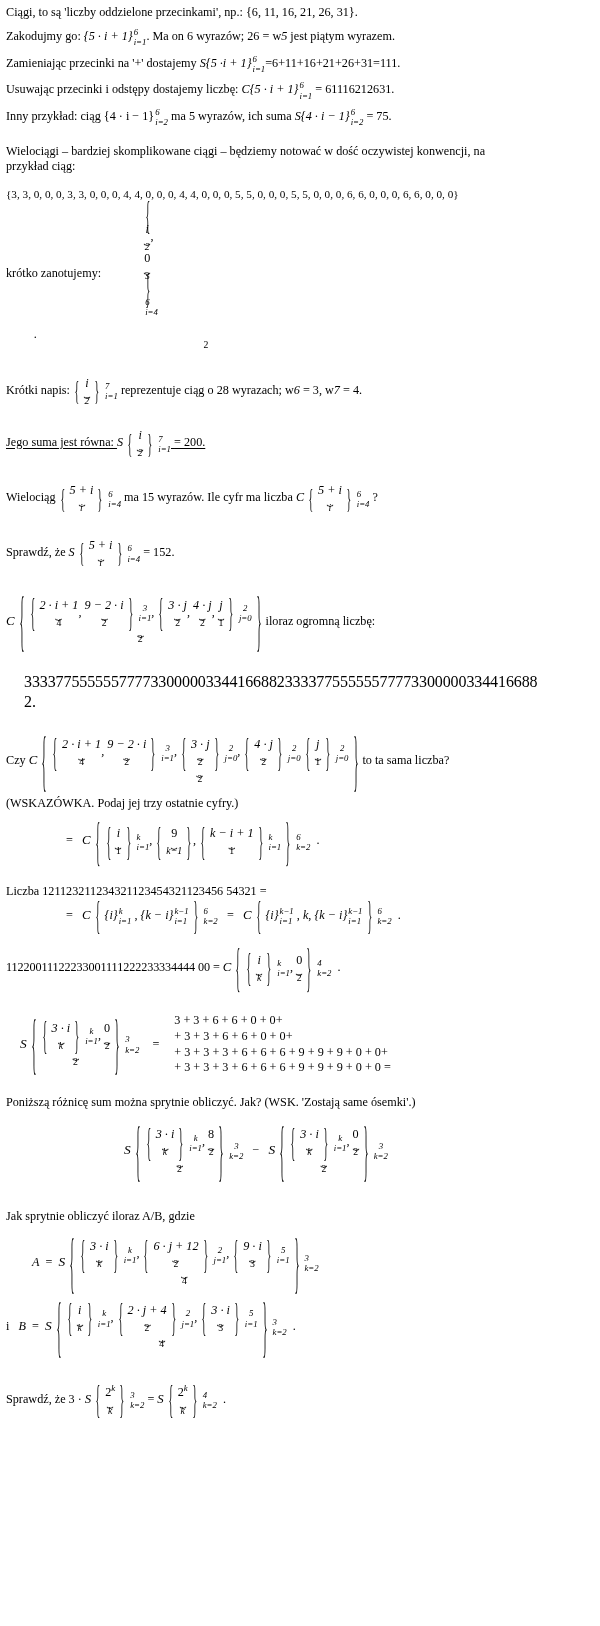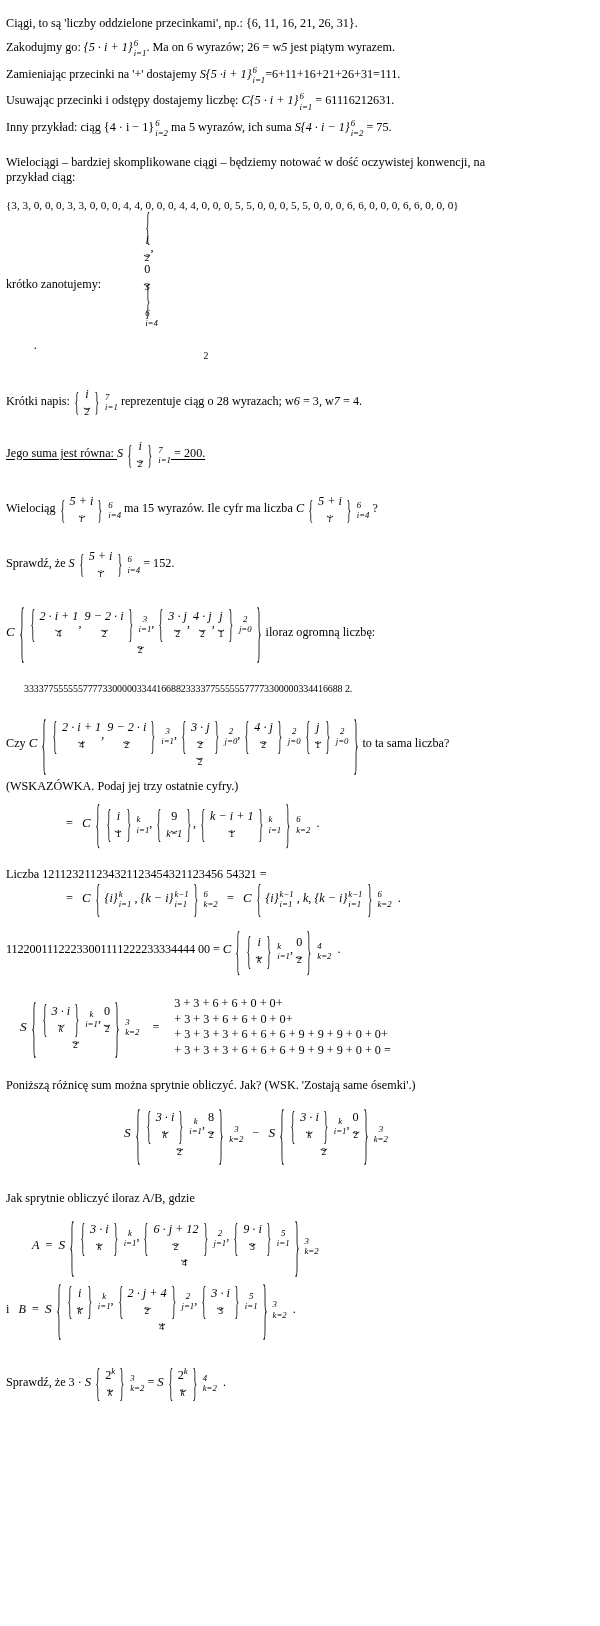--- a/index.html
+++ b/index.html
@@ -10,21 +10,21 @@
   body {
     width: 600px;
     font-family: "Liberation Serif", serif;
     color: #000000;
     font-size: 12.2px;
     line-height: 1.28;
   }
   .page {
     width: 512px;
     box-sizing: border-box;
-    padding: 16px 6px 14px 6px;
+    padding: 5px 6px 14px 6px;
     position: relative;
   }
   p {
     margin: 0 0 6.5px 0;
   }
   .gap {
     height: 10px;
   }
   .smallgap { height: 5px; }
   .math { font-family: "Liberation Serif", serif; font-style: italic; }
@@ -316,21 +316,21 @@
       </span>
       <span class="brace">⏟</span>
       <span class="bot"><span class="up">2</span></span>
     </span>
     <span class="bigbrace brace5">}</span>
     <span>iloraz ogromną liczbę:</span>
   </p>
 
   <div class="smallgap"></div>
 
-  <p class="bignum" style="padding-left:18px; margin-top:16px; font-size:10px;">33337755555577773300000334416688233337755555577773300000334416688 2.</p>
+  <p class="bignum" style="padding-left:18px; margin-top:16px; font-size:16px;">33337755555577773300000334416688233337755555577773300000334416688 2.</p>
 
   <div class="smallgap"></div>
 
   <p style="margin-top:14px;">
     <span>Czy</span>
     <span class="math" style="font-size:1.05em;">C</span>
     <span class="bigbrace brace5">{</span>
     <span class="ub">
       <span class="top">
         <span class="bigbrace brace3">{</span>

